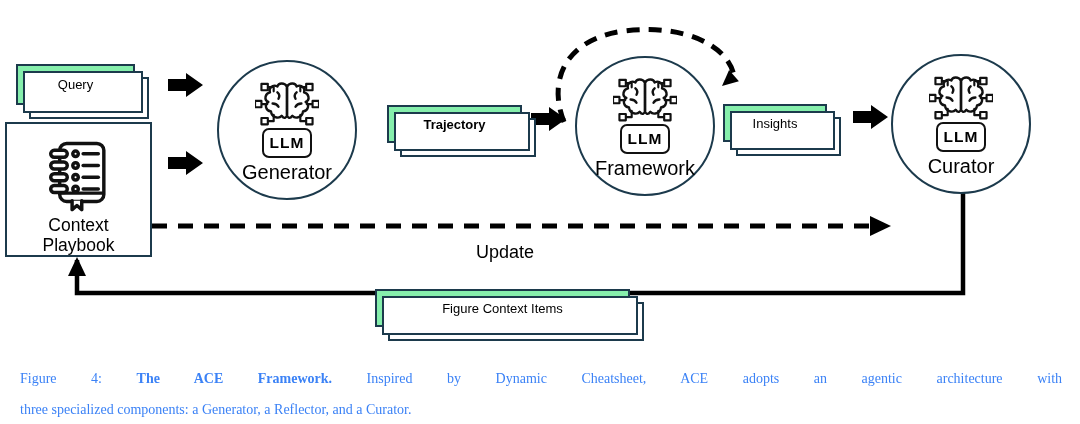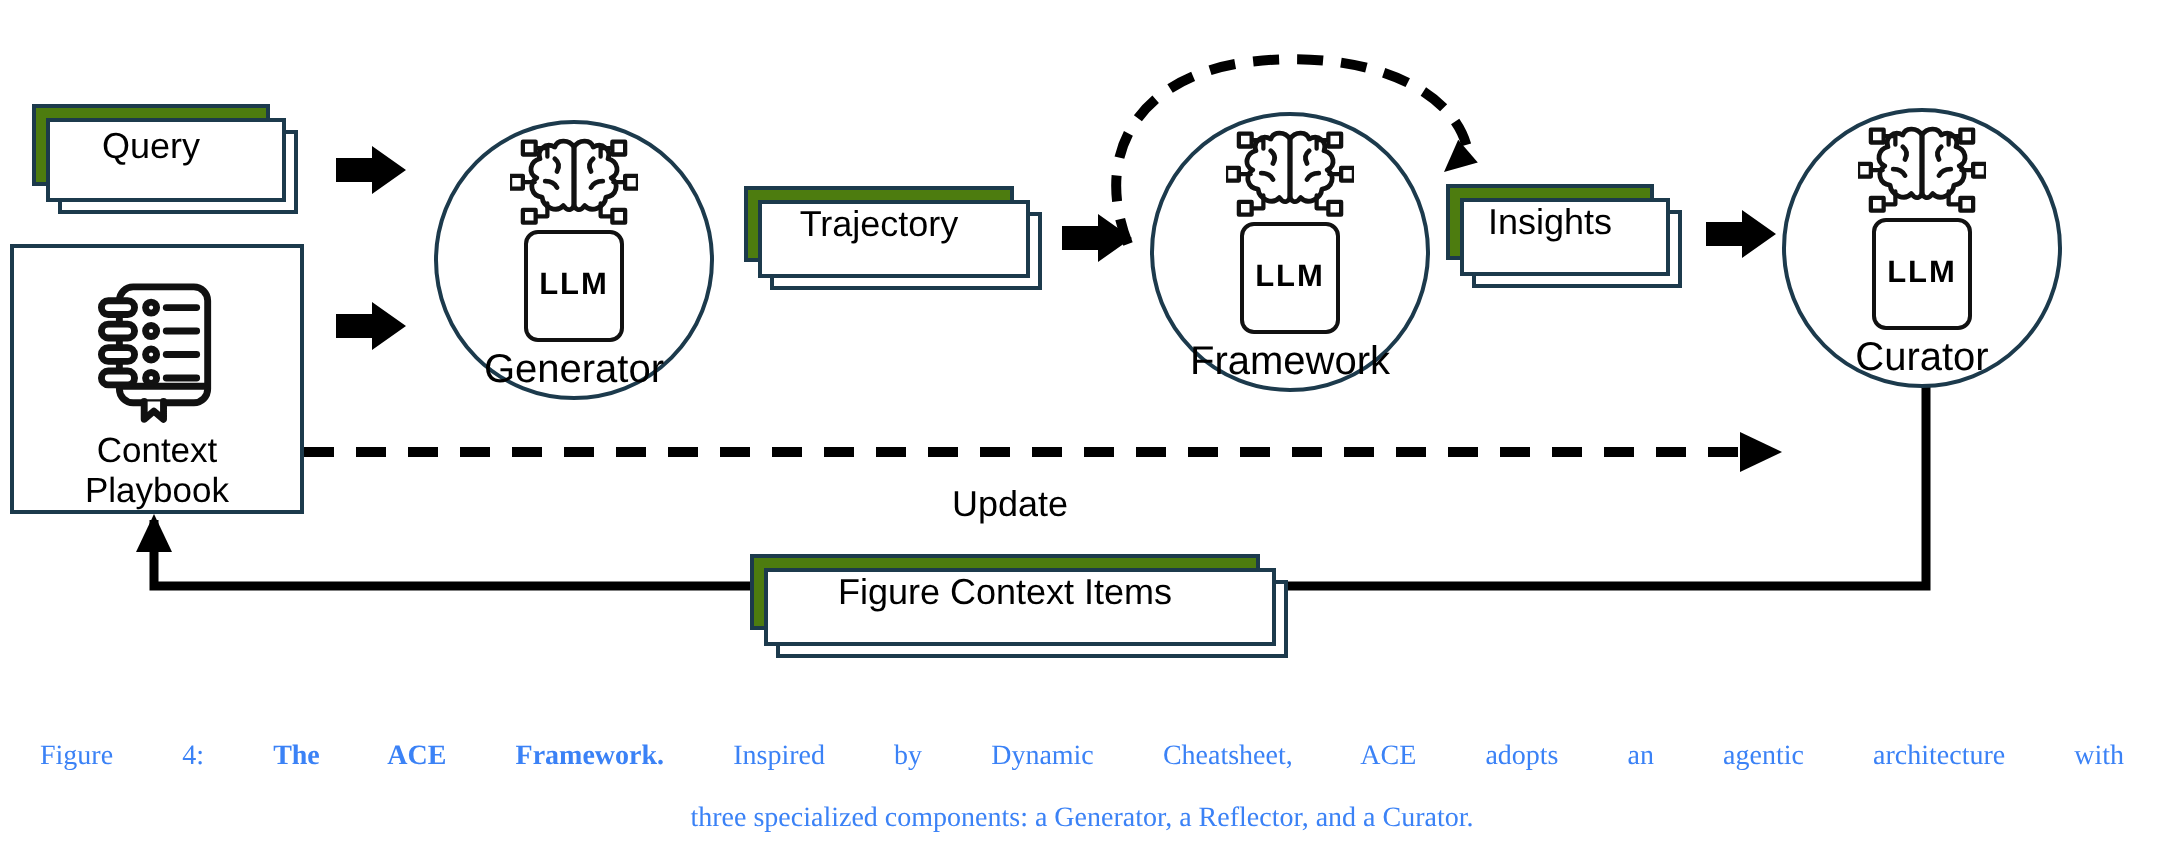--- a/index.html
+++ b/index.html
@@ -15,33 +15,33 @@
     font-family:"Liberation Sans",sans-serif;color:#000;
   }
   .diagram{position:absolute;left:0;top:0;width:1080px;height:348px;}
   svg.bg{position:absolute;left:0;top:0;z-index:0;}
   svg.bg .conn{stroke:var(--arrow);fill:none;}
   svg.bg .head{fill:var(--arrow);stroke:none;}
 
   
   .sbox{
     position:absolute;box-sizing:border-box;z-index:2;
-    background:#4d7c0f;border:2.5px solid var(--border);
+    background:#86efac;border:2.5px solid var(--border);
     display:flex;align-items:center;justify-content:center;
-    font-size:18px;line-height:1;
+    font-size:13px;line-height:1;margin-top:12px;
   }
   .sbox::before,.sbox::after{
     content:"";position:absolute;inset:-2.5px;
     border:2.5px solid var(--border);background:#fff;
   }
   .sbox::before{transform:translate(7px,7px);z-index:-1;}
   .sbox::after{transform:translate(13px,13px);z-index:-2;}
 
   .query-box{left:16px;top:52px;width:119px;height:41px;}
-  .traj-box{left:372px;top:93px;width:135px;height:38px;}
+  .traj-box{left:387px;top:93px;width:135px;height:38px;font-weight:bold;}
   .insights-box{left:723px;top:92px;width:104px;height:38px;}
   .delta-box{left:375px;top:277px;width:255px;height:38px;}
 
   .context-box{
     position:absolute;left:5px;top:122px;width:147px;height:135px;
     box-sizing:border-box;background:#fff;border:2.5px solid var(--border);
     display:flex;flex-direction:column;align-items:center;z-index:2;
     padding-top:16px;
   }
   .context-label{font-size:17.5px;line-height:1.15;text-align:center;width:100px;margin-top:3px;}
@@ -55,36 +55,36 @@
   .gen-circle{left:217px;top:60px;}
   .refl-circle{left:575px;top:56px;}
   .cur-circle{left:891px;top:54px;}
 
   .brain{width:64px;height:49px;display:block;}
   .notebook{width:76px;height:79px;display:block;}
   #brain-icon g,#notebook-icon g{stroke:var(--icon);}
 
   .badge{
     border:2.5px solid var(--icon);border-radius:7px;background:#fff;
-    font-weight:bold;font-size:15.5px;line-height:18px;padding:17px 6px;
+    font-weight:bold;font-size:15.5px;line-height:18px;padding:4px 6px;
     letter-spacing:1px;margin-top:1px;
   }
   .circle-label{font-size:20px;margin-top:4px;line-height:1;text-align:center;}
 
   .float-label{position:absolute;z-index:3;font-size:18px;line-height:1;text-align:center;}
   .iter-label{left:539px;top:2px;width:226px;}
   .update-label{left:445px;top:243px;width:120px;}
 
   .caption{
     position:absolute;left:20px;top:363px;width:1042px;
     font-family:"Liberation Serif",serif;font-size:14px;line-height:31px;color:#3b82f6;
     margin:0;
   }
   .cap-line1{display:block;text-align:justify;text-align-last:justify;}
-  .cap-line2{display:block;text-align:center;}
+  .cap-line2{display:block;text-align:left;}
 </style>
 </head>
 <body>
 
 <svg width="0" height="0" style="position:absolute" aria-hidden="true">
   <defs>
     <symbol id="brain-icon" viewBox="0 0 120 92">
       <g fill="none" stroke="#111" stroke-width="4.5" stroke-linecap="round" stroke-linejoin="round">
         <path d="M60,16 C55,8 44,9 42,16 C33,11 25,19 28,27 C19,29 16,41 25,45 C17,50 20,62 30,63 C31,73 44,78 50,71 C55,78 60,74 60,69 Z"></path>
         <path d="M60,16 C65,8 76,9 78,16 C87,11 95,19 92,27 C101,29 104,41 95,45 C103,50 100,62 90,63 C89,73 76,78 70,71 C65,78 60,74 60,69 Z"></path>

